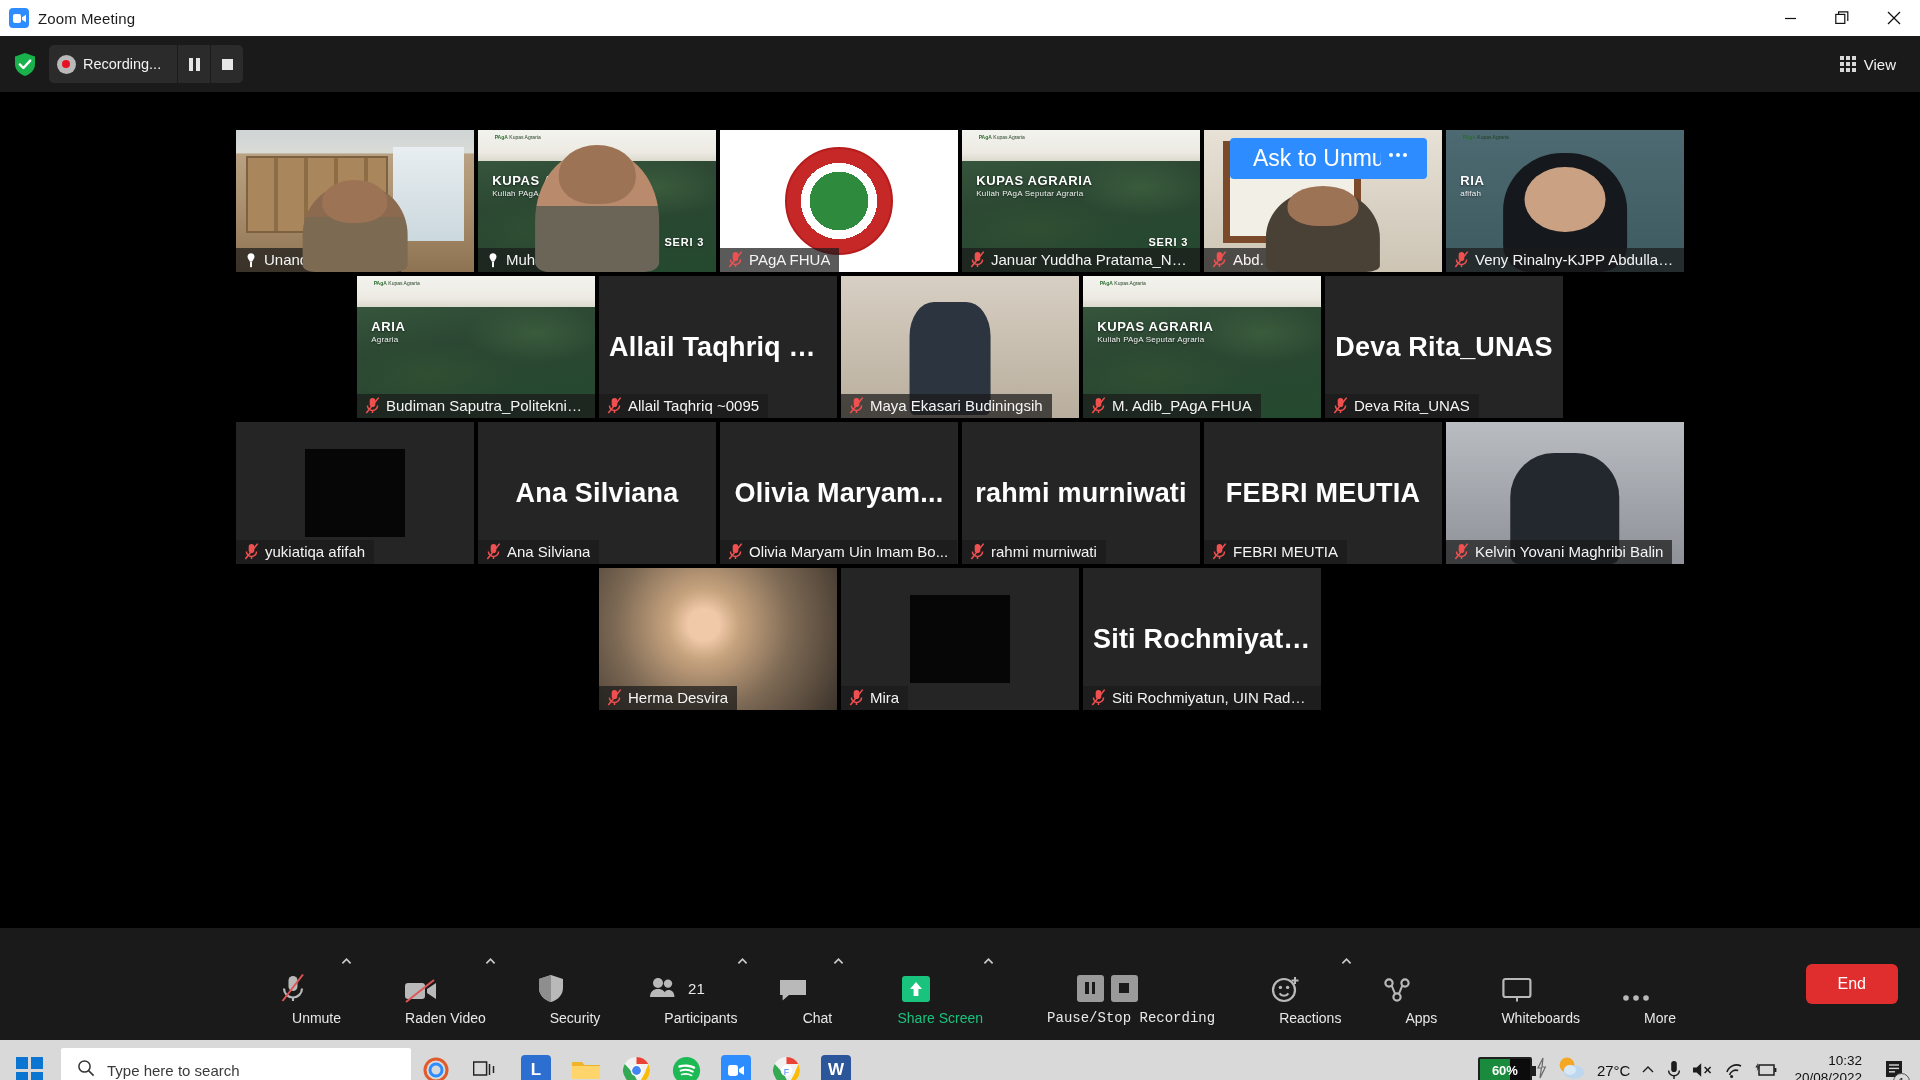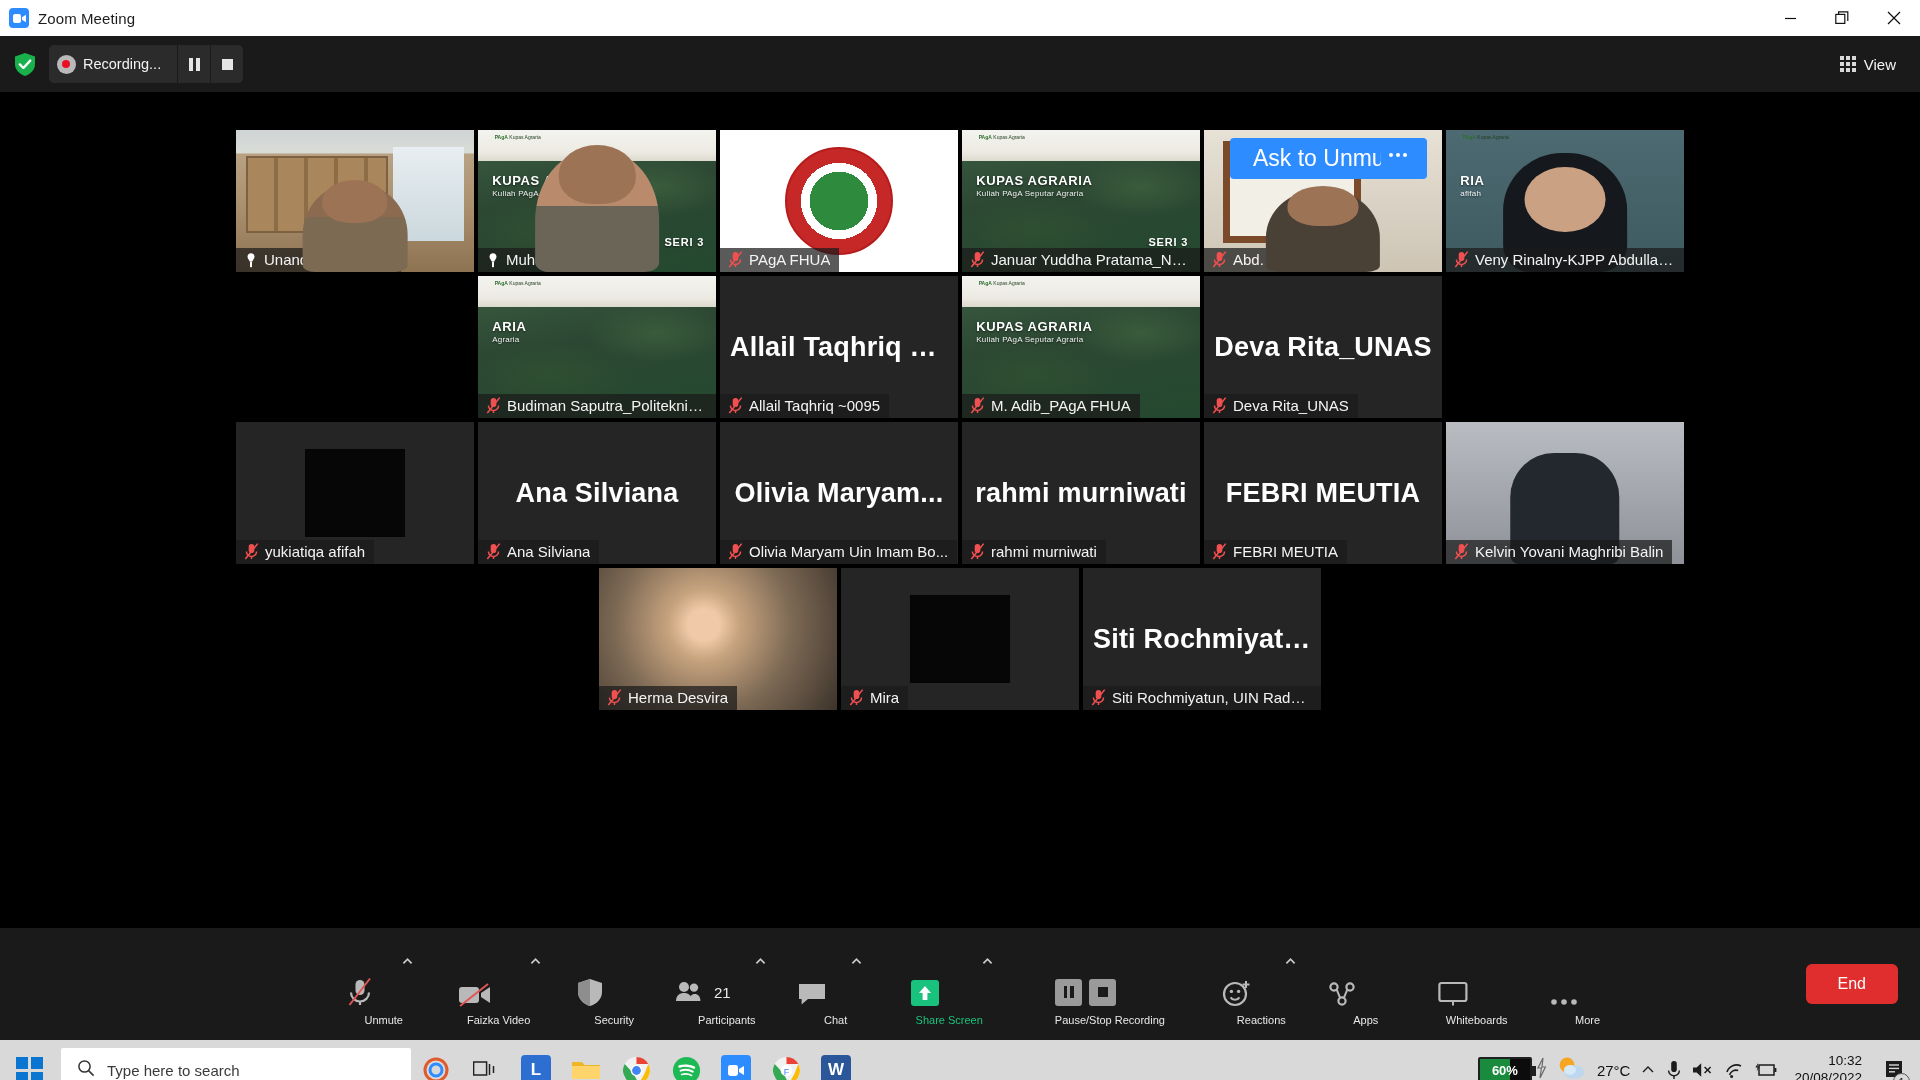--- a/index.html
+++ b/index.html
@@ -237,21 +237,21 @@
   #zoombar {
     height: 112px; background: #1a1a1a; position: relative;
     display: flex; align-items: center; justify-content: center; gap: 0;
   }
   .ctl {
     min-width: 96px; height: 84px; display: flex; flex-direction: column;
     align-items: center; justify-content: flex-end; gap: 7px; padding: 0 8px;
     position: relative;
   }
   .ctl .ico { height: 30px; display: flex; align-items: flex-end; justify-content: center; }
-  .ctl .lbl { font-size: 11px; color: #e8e8e8; white-space: nowrap; margin-left: 48px; }
+  .ctl .lbl { font-size: 14px; color: #e8e8e8; white-space: nowrap; margin-left: 48px; }
   .ctl.green .lbl { color: #19c37d; }
   .caret {
     position: absolute; top: 12px; right: -4px; width: 14px; height: 14px;
     display: flex; align-items: center; justify-content: center;
   }
   .caret svg { display: block; }
   #end-btn {
     position: absolute; right: 22px; top: 50%; transform: translateY(-50%);
     background: #e02d2d; color: #fff; font-size: 16px;
     padding: 11px 32px; border-radius: 6px;
@@ -512,20 +512,34 @@
   <rect x="5" y="1" width="6" height="9.6" rx="3" fill="#f05050"></rect>
   <path d="M2.6 9 a5.4 5.4 0 0 0 10.8 0" fill="none" stroke="#f05050" stroke-width="1.6"></path>
   <line x1="8" y1="14.4" x2="8" y2="17" stroke="#f05050" stroke-width="1.6"></line>
   <line x1="1.4" y1="17" x2="14.6" y2="0.6" stroke="#f05050" stroke-width="1.7"></line>
 </svg>
          <span class="nm-text">Allail Taqhriq ~0095</span>
        </div>
         </div>
         <div class="tile" style="width: 238px; height: 142px;">
           <div class="media">
+            <div class="bg-portrait-w"></div>
+          </div>
+       <div class="namebar">
+         <svg class="mic-off" viewBox="0 0 16 18">
+  <rect x="5" y="1" width="6" height="9.6" rx="3" fill="#f05050"></rect>
+  <path d="M2.6 9 a5.4 5.4 0 0 0 10.8 0" fill="none" stroke="#f05050" stroke-width="1.6"></path>
+  <line x1="8" y1="14.4" x2="8" y2="17" stroke="#f05050" stroke-width="1.6"></line>
+  <line x1="1.4" y1="17" x2="14.6" y2="0.6" stroke="#f05050" stroke-width="1.7"></line>
+</svg>
+         <span class="nm-text">Maya Ekasari Budiningsih</span>
+       </div>
+        </div>
+        <div class="tile" style="width: 238px; height: 142px;">
+          <div class="media">
             <div class="bg-forest">
               <div class="logo-hdr"><b>PAgA</b> Kupas Agraria</div>
               <div class="kupas">KUPAS AGRARIA<small>Kuliah PAgA Seputar Agraria</small></div>
             </div>
           </div>
        <div class="namebar">
          <svg class="mic-off" viewBox="0 0 16 18">
   <rect x="5" y="1" width="6" height="9.6" rx="3" fill="#f05050"></rect>
   <path d="M2.6 9 a5.4 5.4 0 0 0 10.8 0" fill="none" stroke="#f05050" stroke-width="1.6"></path>
   <line x1="8" y1="14.4" x2="8" y2="17" stroke="#f05050" stroke-width="1.6"></line>
@@ -721,21 +735,21 @@
         </span>
       </div>
       <div class="ctl">
         <span class="ico">
           <svg width="34" height="24" viewBox="0 0 34 24">
             <rect x="1" y="4" width="20" height="16" rx="3" fill="#b9b9b9"></rect>
             <path d="M23 10 L32 4 L32 20 L23 14 Z" fill="#b9b9b9"></path>
             <line x1="2" y1="23" x2="30" y2="1" stroke="#e05555" stroke-width="2"></line>
           </svg>
         </span>
-                 <span class="lbl">Faizka Video</span>
+                 <span class="lbl">Raden Video</span>
                  <span class="caret">
           <svg width="13" height="13" viewBox="0 0 13 13">
             <polyline points="2.4,8.4 6.5,4.2 10.6,8.4" fill="none" stroke="#c9c9c9" stroke-width="1.7"></polyline>
           </svg>
         </span>
       </div>
       <div class="ctl">
         <span class="ico">
           <svg width="26" height="29" viewBox="0 0 26 29">
             <path d="M13 1 L25 5 V14 C25 21 19.4 26.4 13 28 C6.6 26.4 1 21 1 14 V5 Z" fill="#b9b9b9"></path>
@@ -781,21 +795,21 @@
             <path d="M15 7 L21 14 H17.4 V21 H12.6 V14 H9 Z" fill="#fff"></path>
           </svg>
         </span>
                  <span class="lbl">Share Screen</span>
                  <span class="caret">
           <svg width="13" height="13" viewBox="0 0 13 13">
             <polyline points="2.4,8.4 6.5,4.2 10.6,8.4" fill="none" stroke="#c9c9c9" stroke-width="1.7"></polyline>
           </svg>
         </span>
       </div>
-      <div class="ctl" style="min-width: 190px;">
+      <div class="ctl" style="min-width: 190px; font-family: Liberation Mono, monospace;">
         <span class="ico" style="align-items: center; gap: 0px;">
           <span class="pp-pair">
             <span class="pp-box">
               <span class="two">
                 <i></i>
                 <i></i>
               </span>
             </span>
             <span class="pp-box">
               <span class="sq"></span>

